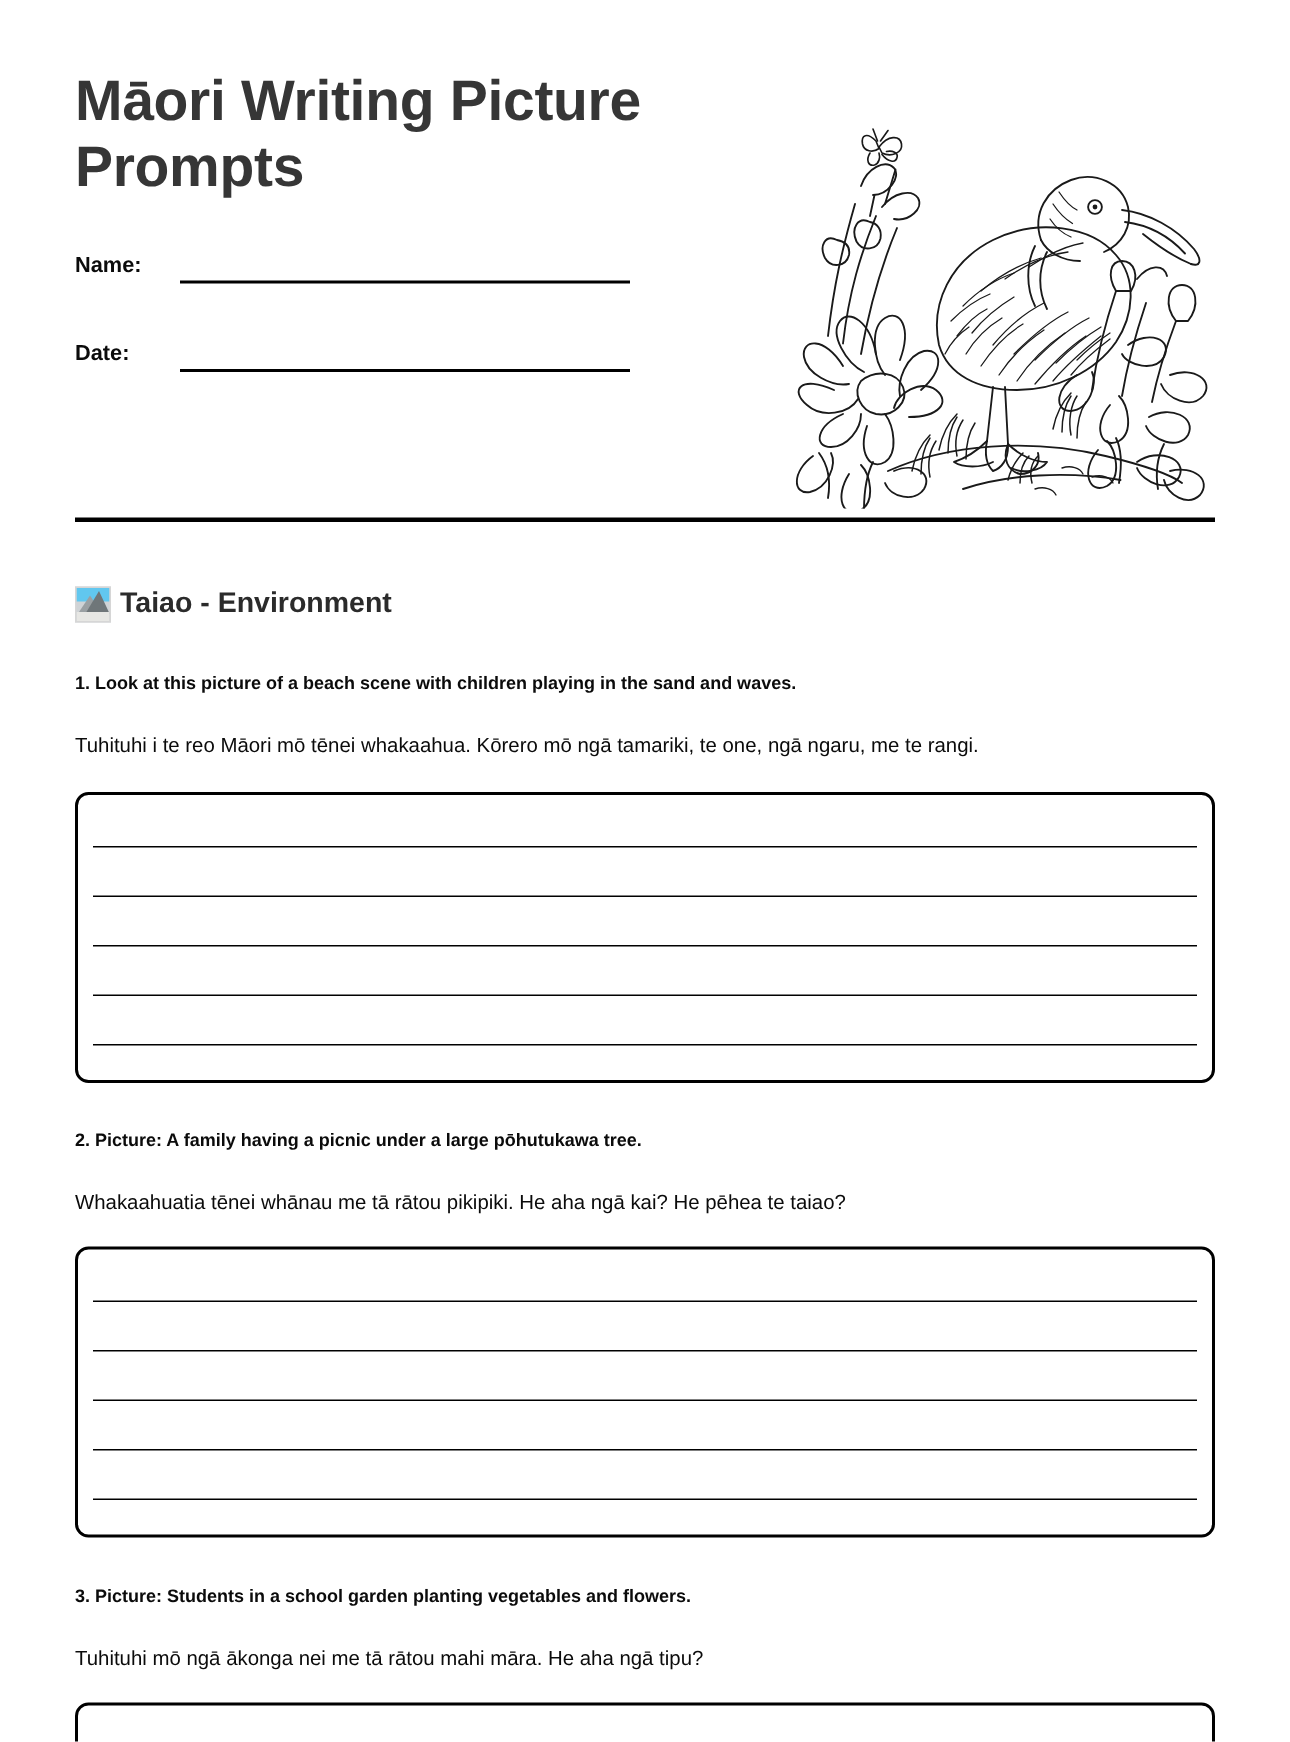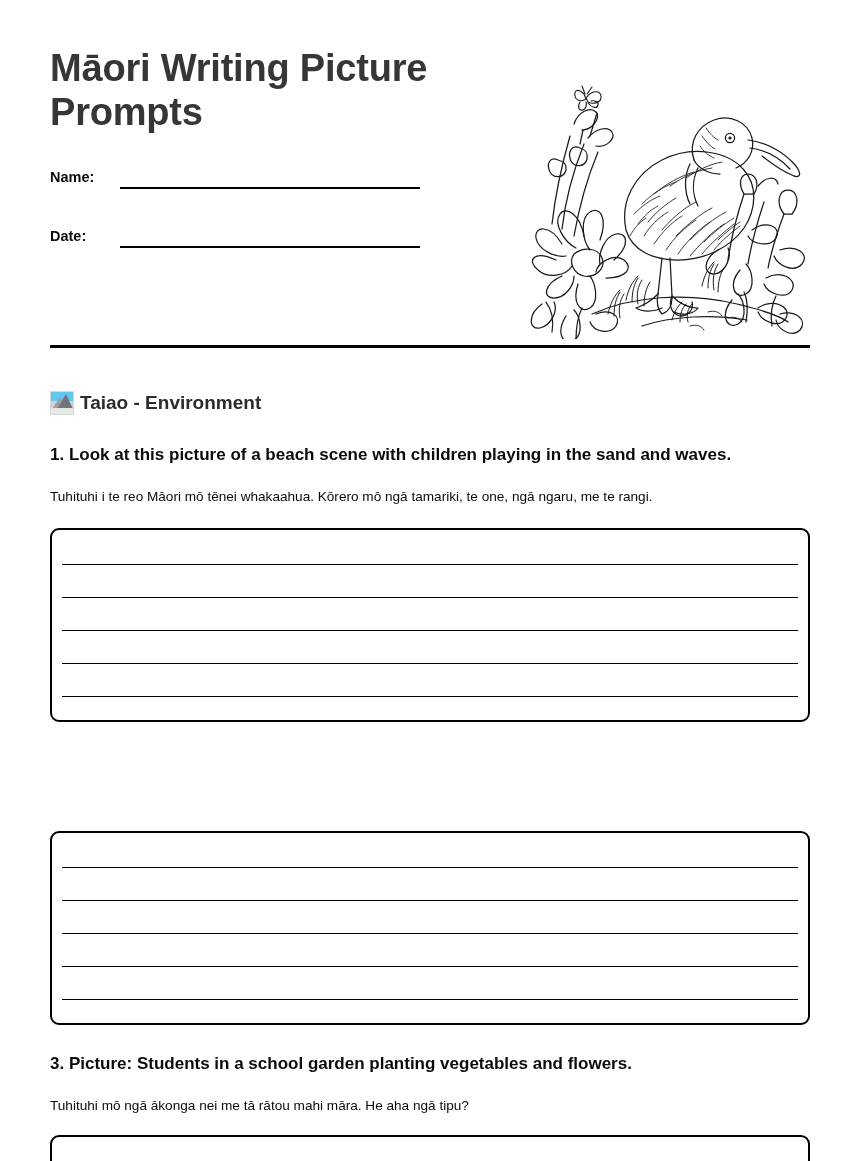--- a/index.html
+++ b/index.html
@@ -140,21 +140,21 @@
     font-size: 19px;
     font-weight: bold;
     color: #2b2b2b;
     white-space: nowrap;
   }
 
   
   .prompt-block { position: absolute; left: 50px; width: 762px; }
   .prompt-en {
     margin: 0;
-    font-size: 17px;
+    font-size: 12px;
     font-weight: bold;
     color: #0b0b0b;
     line-height: 18px;
     white-space: nowrap;
   }
   .prompt-mi {
     margin: 0;
     font-size: 13.6px;
     font-weight: normal;
     color: #0b0b0b;
@@ -379,20 +379,25 @@
   <div class="write-box" id="box-1">
     <div class="write-lines">
       <span class="write-line" style="top:34px"></span>
       <span class="write-line" style="top:67px"></span>
       <span class="write-line" style="top:100px"></span>
       <span class="write-line" style="top:133px"></span>
       <span class="write-line" style="top:166px"></span>
     </div>
   </div>
 
+  <div class="prompt-block" id="prompt-2">
+    <p class="prompt-en">2. Picture: A family having a picnic under a large pōhutukawa tree.</p>
+    <div class="spacer-mi"></div>
+    <p class="prompt-mi">Whakaahuatia tēnei whānau me tā rātou pikipiki. He aha ngā kai? He pēhea te taiao?</p>
+  </div>
   <div class="write-box" id="box-2">
     <div class="write-lines">
       <span class="write-line" style="top:34px"></span>
       <span class="write-line" style="top:67px"></span>
       <span class="write-line" style="top:100px"></span>
       <span class="write-line" style="top:133px"></span>
       <span class="write-line" style="top:166px"></span>
     </div>
   </div>
 

